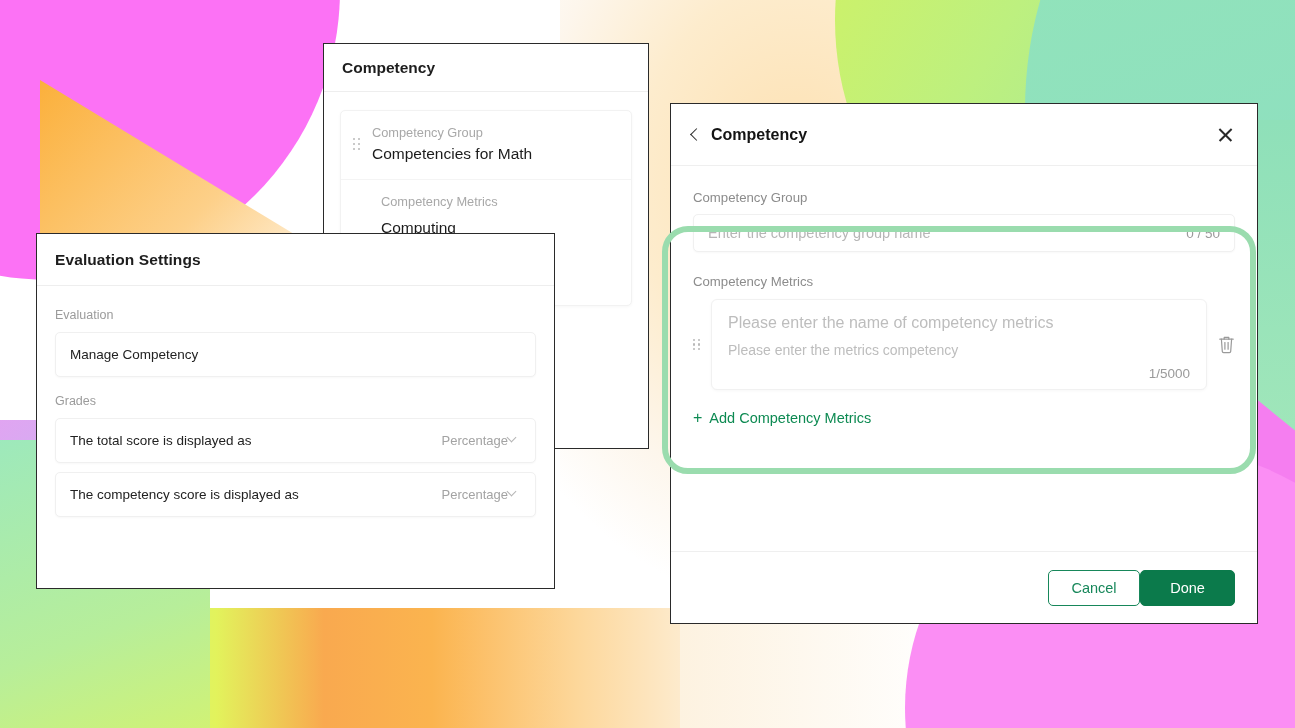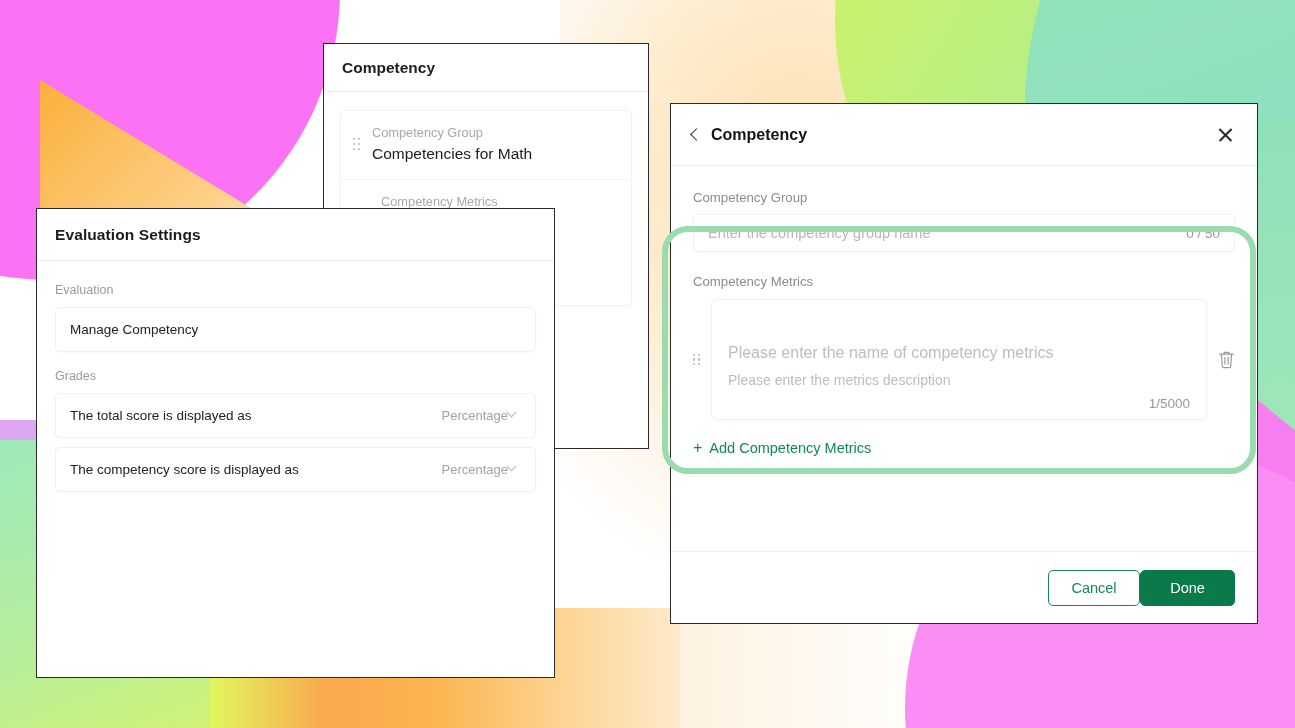--- a/index.html
+++ b/index.html
@@ -113,21 +113,21 @@
   }
 
   
   .window {
     position: absolute;
     background: #ffffff;
     border: 1.6px solid #2a2a2a;
   }
 
   
-  #eval-panel { left: 36px; top: 208px; width: 519px; height: 470px; }
+  #eval-panel { left: 36px; top: 233px; width: 519px; height: 356px; }
 
   #eval-panel .win-head {
     height: 52px;
     display: flex; align-items: center;
     padding: 0 18px;
     border-bottom: 1px solid #eeeeee;
   }
   #eval-panel .win-title {
     font-size: 15.5px; font-weight: bold; color: #1d1d1d;
     letter-spacing: .1px;
@@ -276,21 +276,21 @@
   .metric-box {
     flex: 1 1 auto;
     border: 1px solid #f1f1f1;
     border-radius: 6px;
     background: #ffffff;
     box-shadow: 0 1px 3px rgba(0,0,0,.035);
     padding: 14px 16px 8px 16px;
     min-height: 90px;
     display: flex; flex-direction: column;
   }
-  .metric-name-ph { font-size: 16px; color: #bdbdbd; margin-bottom: 10px; margin-top: 30px; }
+  .metric-name-ph { font-size: 16px; color: #bdbdbd; margin-bottom: 10px; }
   .metric-desc-ph { font-size: 14px; color: #bdbdbd; }
   .metric-counter {
     font-size: 13.5px; color: #9a9a9a; align-self: flex-end; margin-top: 8px;
   }
   .trash-icon { width: 17px; height: 19px; flex: 0 0 auto; cursor: pointer; }
 
   .add-metrics {
     margin-top: 20px;
     display: inline-flex; align-items: center; gap: 7px;
     font-size: 14.5px; color: #0d8a52; cursor: pointer;
@@ -429,21 +429,21 @@
           <i></i>
             <i></i>
             <i></i>
             <i></i>
             <i></i>
             <i></i>
         </span>
 
         <div class="metric-box">
           <span class="metric-name-ph">Please enter the name of competency metrics</span>
-          <span class="metric-desc-ph">Please enter the metrics description</span>
+          <span class="metric-desc-ph">Please enter the metrics competency</span>
           <span class="metric-counter">1/5000</span>
         </div>
 
         <span class="trash-icon">
           <svg viewBox="0 0 17 19" width="17" height="19" fill="none" stroke="#9a9a9a" stroke-width="1.2" stroke-linecap="round" stroke-linejoin="round">
             <path d="M1.8 4.2h13.4"></path>
             <path d="M6.2 4.2V2.4h4.6v1.8"></path>
             <path d="M3.4 4.2l.9 12.2a1.3 1.3 0 0 0 1.3 1.2h5.8a1.3 1.3 0 0 0 1.3-1.2l.9-12.2"></path>
             <path d="M6.9 7.6v6.6"></path>
             <path d="M10.1 7.6v6.6"></path>

